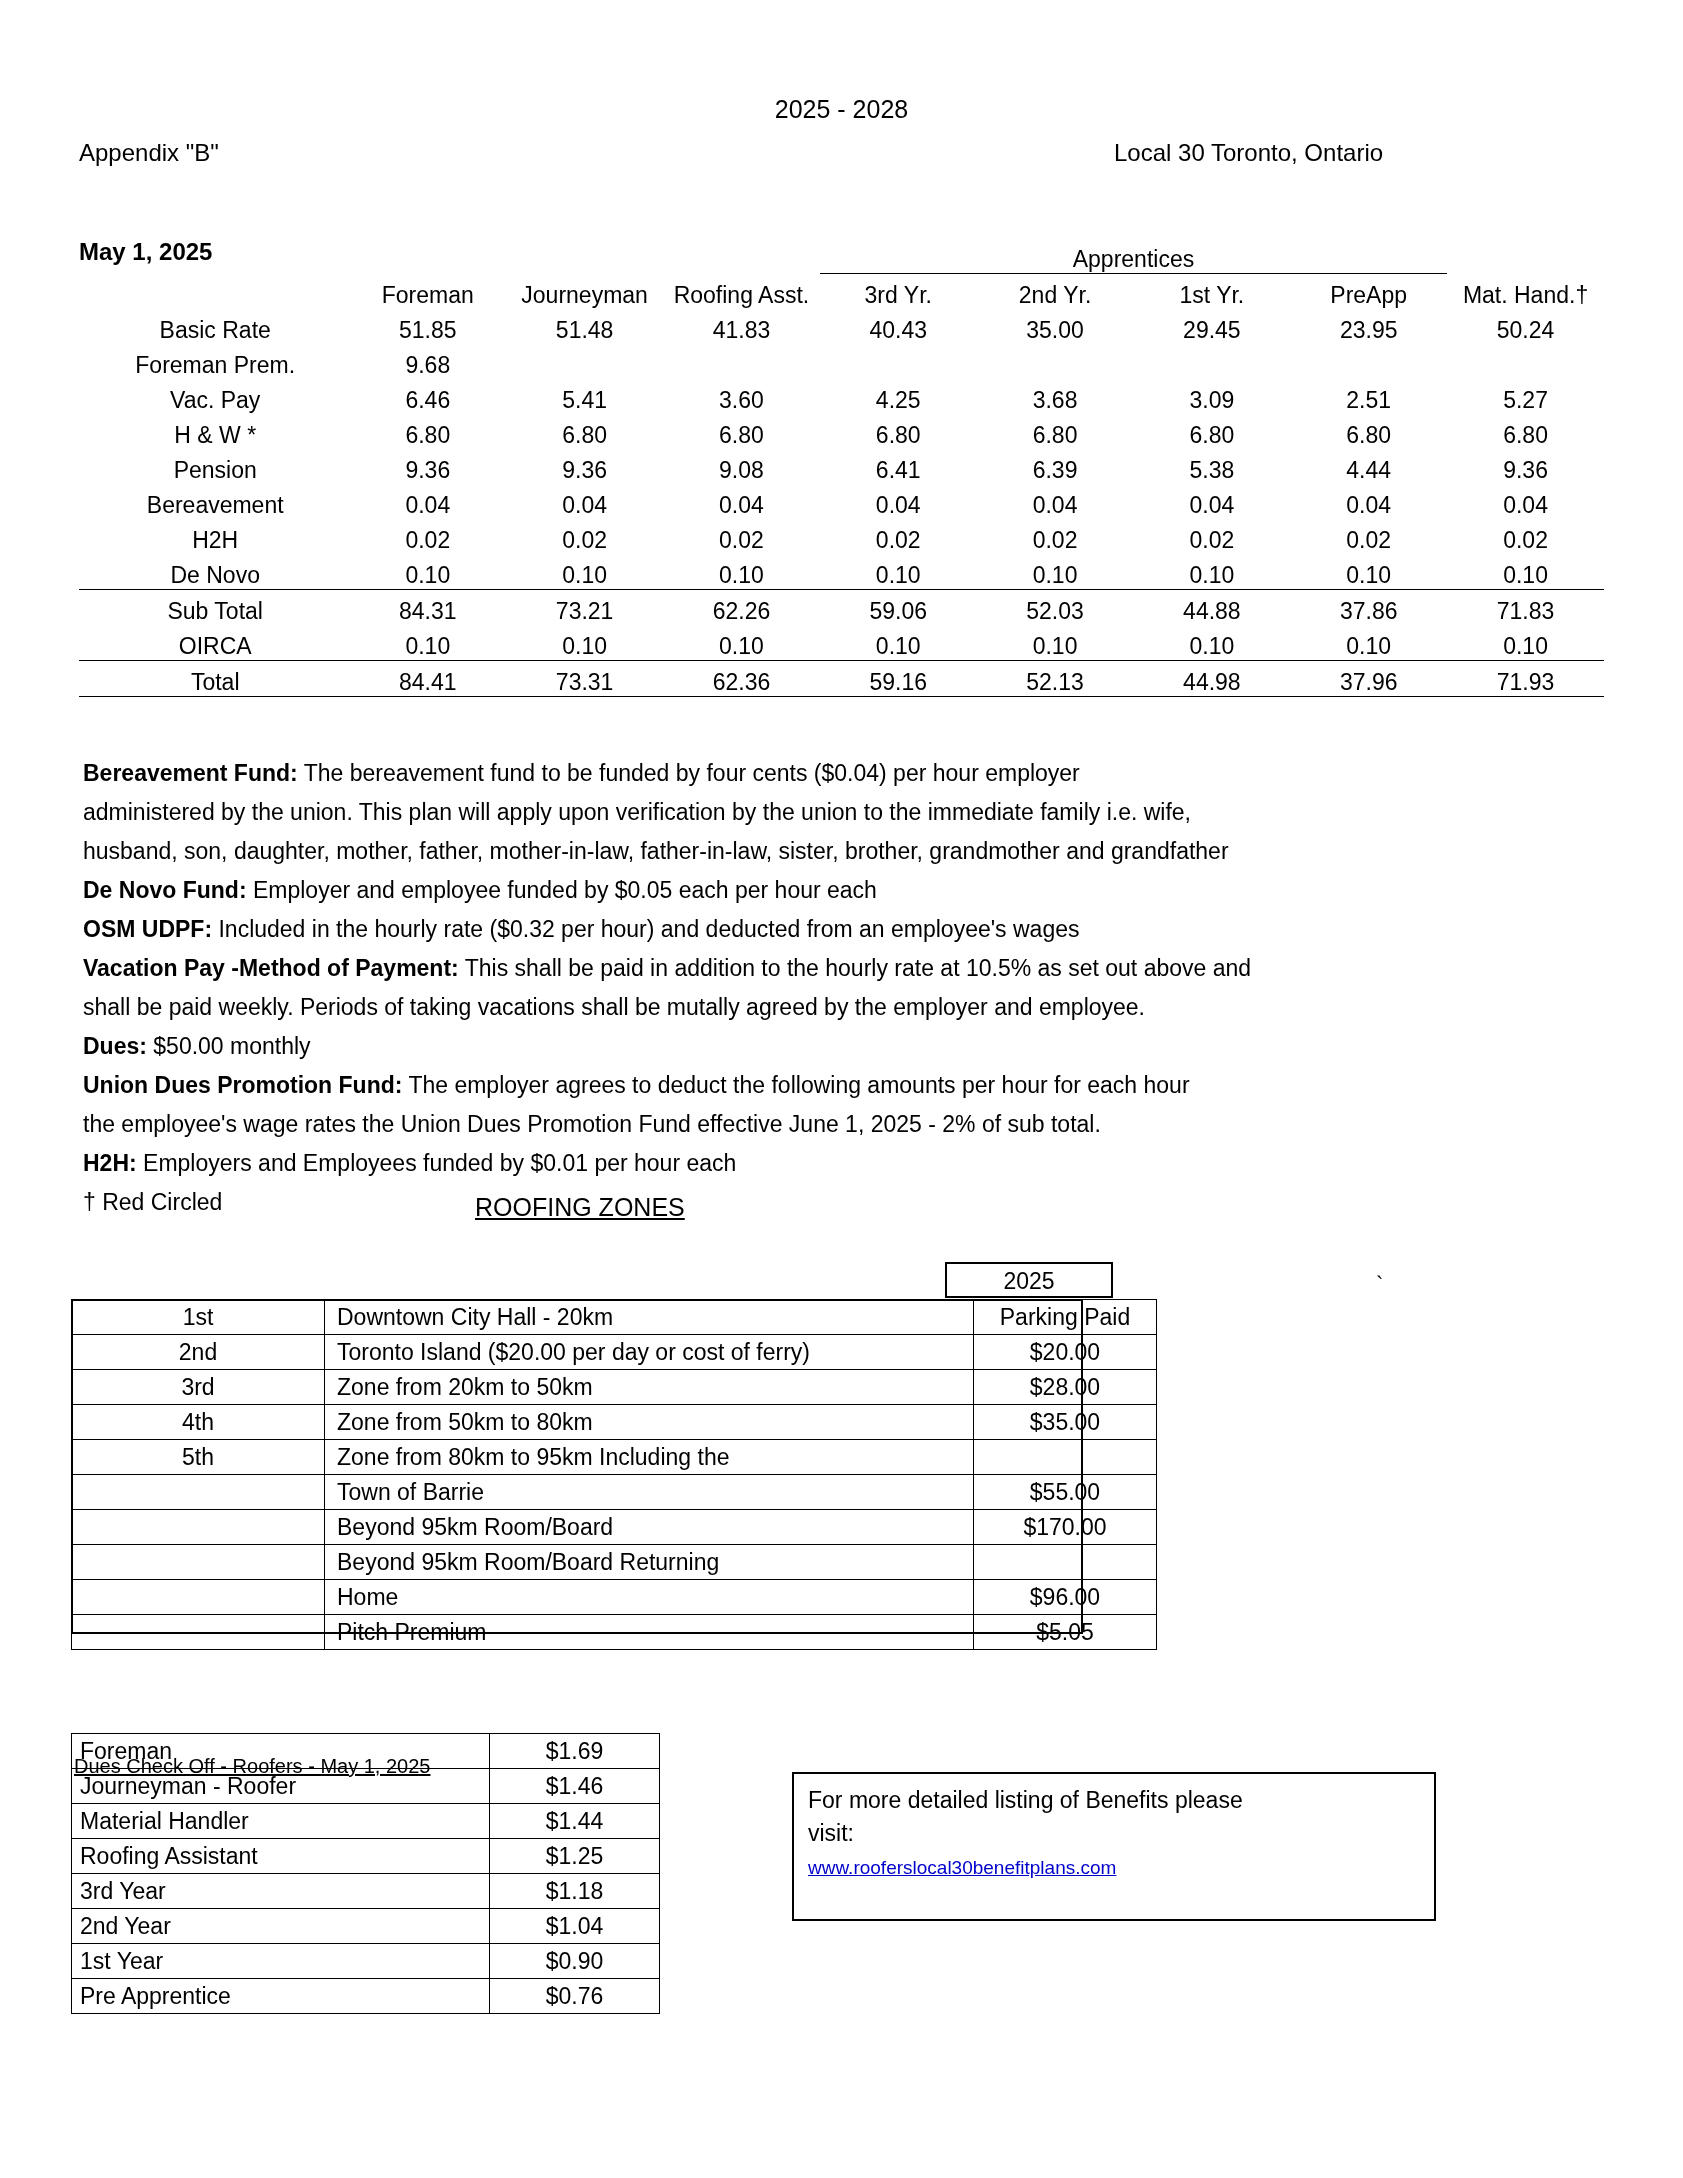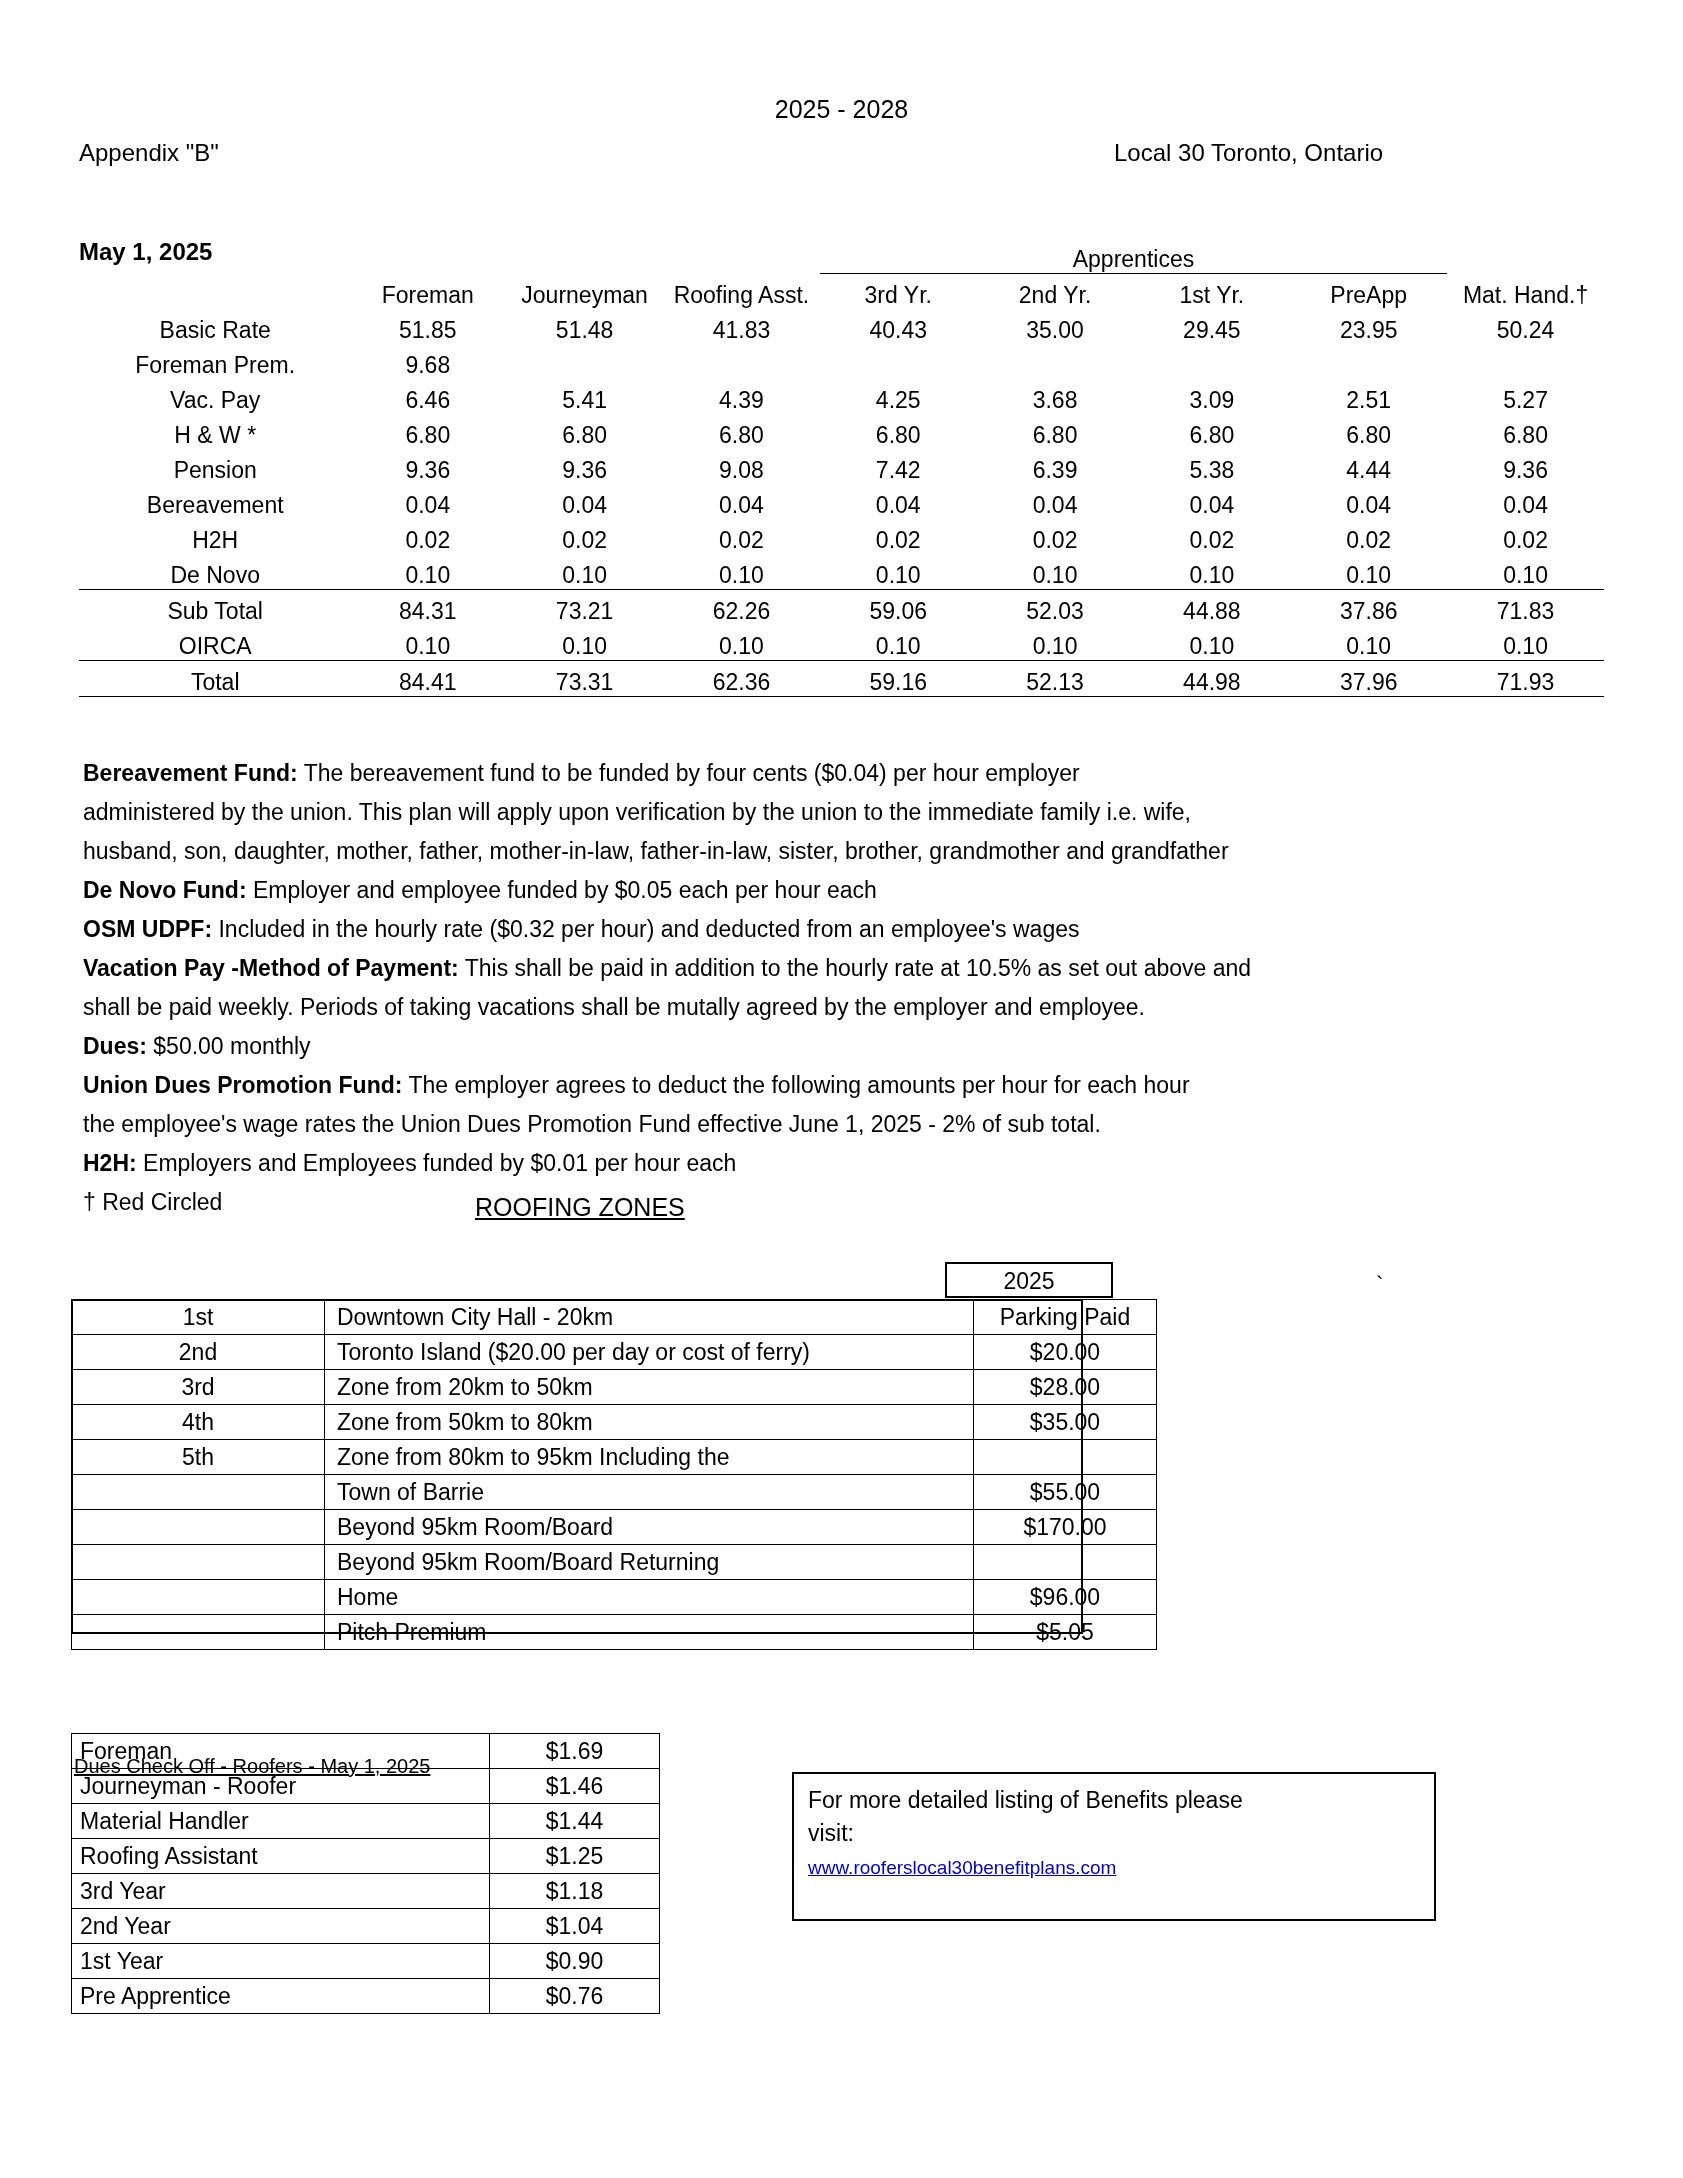--- a/index.html
+++ b/index.html
@@ -249,21 +249,21 @@
         <td class="num"></td>
         <td class="num"></td>
         <td class="num"></td>
         <td class="num"></td>
         <td class="num"></td>
       </tr>
       <tr>
         <td class="rowlabel">Vac. Pay</td>
         <td class="num">6.46</td>
         <td class="num">5.41</td>
-        <td class="num">4.39</td>
+        <td class="num">3.60</td>
         <td class="num">4.25</td>
         <td class="num">3.68</td>
         <td class="num">3.09</td>
         <td class="num">2.51</td>
         <td class="num">5.27</td>
       </tr>
       <tr>
         <td class="rowlabel">H &amp; W *</td>
         <td class="num">6.80</td>
         <td class="num">6.80</td>
@@ -272,21 +272,21 @@
         <td class="num">6.80</td>
         <td class="num">6.80</td>
         <td class="num">6.80</td>
         <td class="num">6.80</td>
       </tr>
       <tr>
         <td class="rowlabel">Pension</td>
         <td class="num">9.36</td>
         <td class="num">9.36</td>
         <td class="num">9.08</td>
-        <td class="num">7.42</td>
+        <td class="num">6.41</td>
         <td class="num">6.39</td>
         <td class="num">5.38</td>
         <td class="num">4.44</td>
         <td class="num">9.36</td>
       </tr>
       <tr>
         <td class="rowlabel">Bereavement</td>
         <td class="num">0.04</td>
         <td class="num">0.04</td>
         <td class="num">0.04</td>

